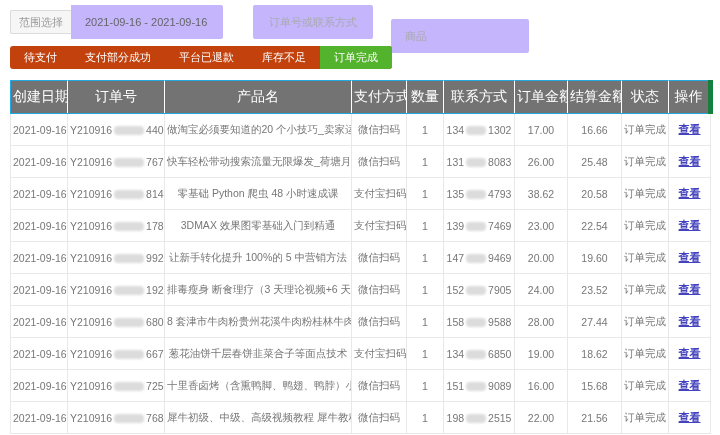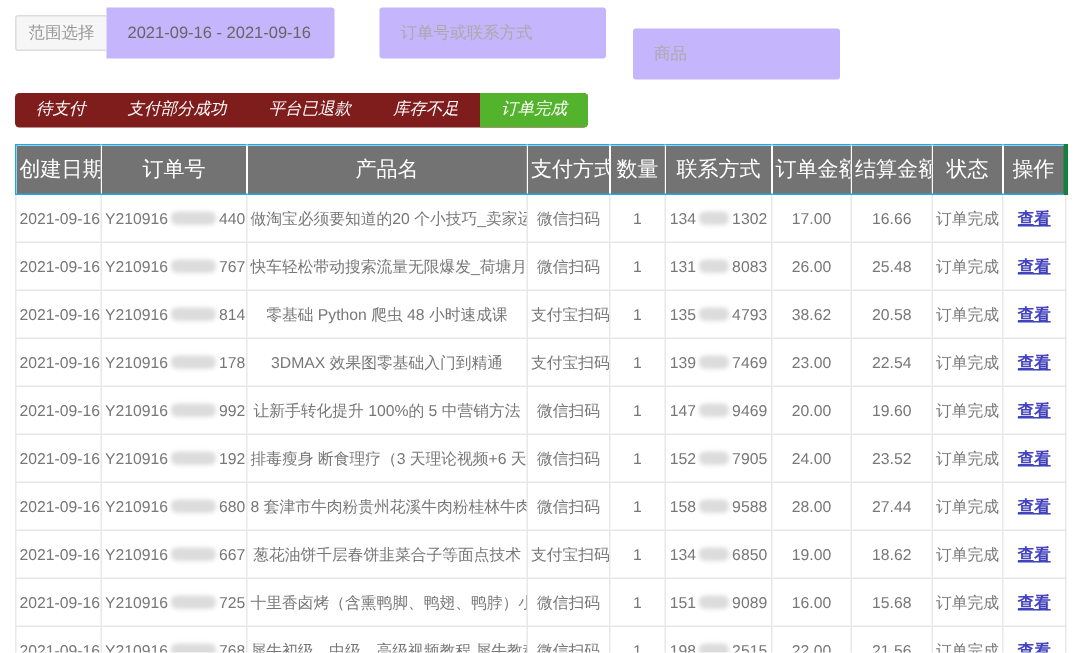--- a/index.html
+++ b/index.html
@@ -14,45 +14,45 @@
     font-size: 11px; padding: 5px 8px; border-radius: 2px 0 0 2px; border-right: none;
     white-space: nowrap; line-height: 12px;
   }
   .inp {
     border: 6px solid #c4b5fd; font-size: 11px; color: #666; padding: 5px 8px;
     border-radius: 2px; outline: none; line-height: 12px; background: #c4b5fd;
     font-family: "Liberation Sans", "DejaVu Sans", sans-serif;
   }
   .inp::placeholder { color: #aaa; }
   .date-inp { width: 152px; border-radius: 0 2px 2px 0; }
-  .order-inp { width: 151px; margin-left: 30px; }
+  .order-inp { width: 120px; margin-left: 30px; text-align: center; }
   .product-inp { width: 138px; margin-left: 18px; margin-top: 28px; }
   .search-btn {
     margin-left: 26px; background: #4fc1ea; color: #fff; border: none; cursor: pointer;
     font-size: 11px; padding: 6px 11px; border-radius: 3px; display: flex; align-items: center; gap: 4px;
     font-family: "Liberation Sans", "DejaVu Sans", sans-serif; line-height: 11px;
   }
 
   
   .tabs {
-    display: inline-flex; margin-top: 27px; background: #7f1d1d; border-radius: 3px; overflow: hidden; font-style: italic;
+    display: inline-flex; margin-top: 11px; background: #c2410c; border-radius: 3px; overflow: hidden;
   }
   .tab {
     color: #fff; font-size: 11px; padding: 6px 14px; cursor: pointer; white-space: nowrap; line-height: 11px;
   }
   .tab.active { background: #54b32c; }
 
   
   table { width: 700px; border-collapse: collapse; table-layout: fixed; margin-top: 11px; }
   th {
     background: #737373; color: #fff; font-weight: normal; font-size: 14px;
     padding: 7px 2px; border: 1px solid #23a8e0; border-right: 1px solid rgba(255,255,255,0.35);
     text-align: center; white-space: nowrap; overflow: hidden;
   }
-  th:last-child { border-right: 3px solid #15803d; }
+  th:last-child { border-right: 5px solid #15803d; }
   td {
     font-size: 10.5px; color: #777; text-align: center; padding: 8px 2px;
     border: 1px solid #e8e8e8; background: #fff; white-space: nowrap; overflow: hidden;
   }
   .col-date   { width: 57px; }
   .col-order  { width: 97px; }
   .col-product{ width: 187px; }
   .col-pay    { width: 55px; }
   .col-qty    { width: 37px; }
   .col-contact{ width: 71px; }

